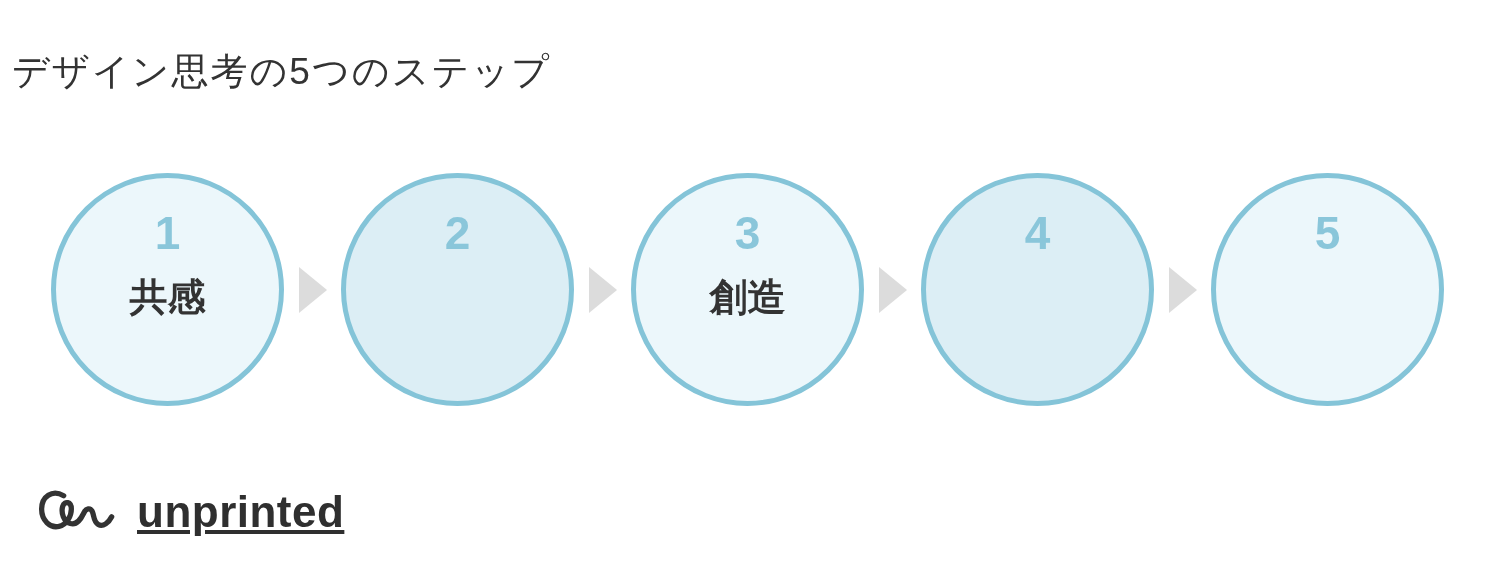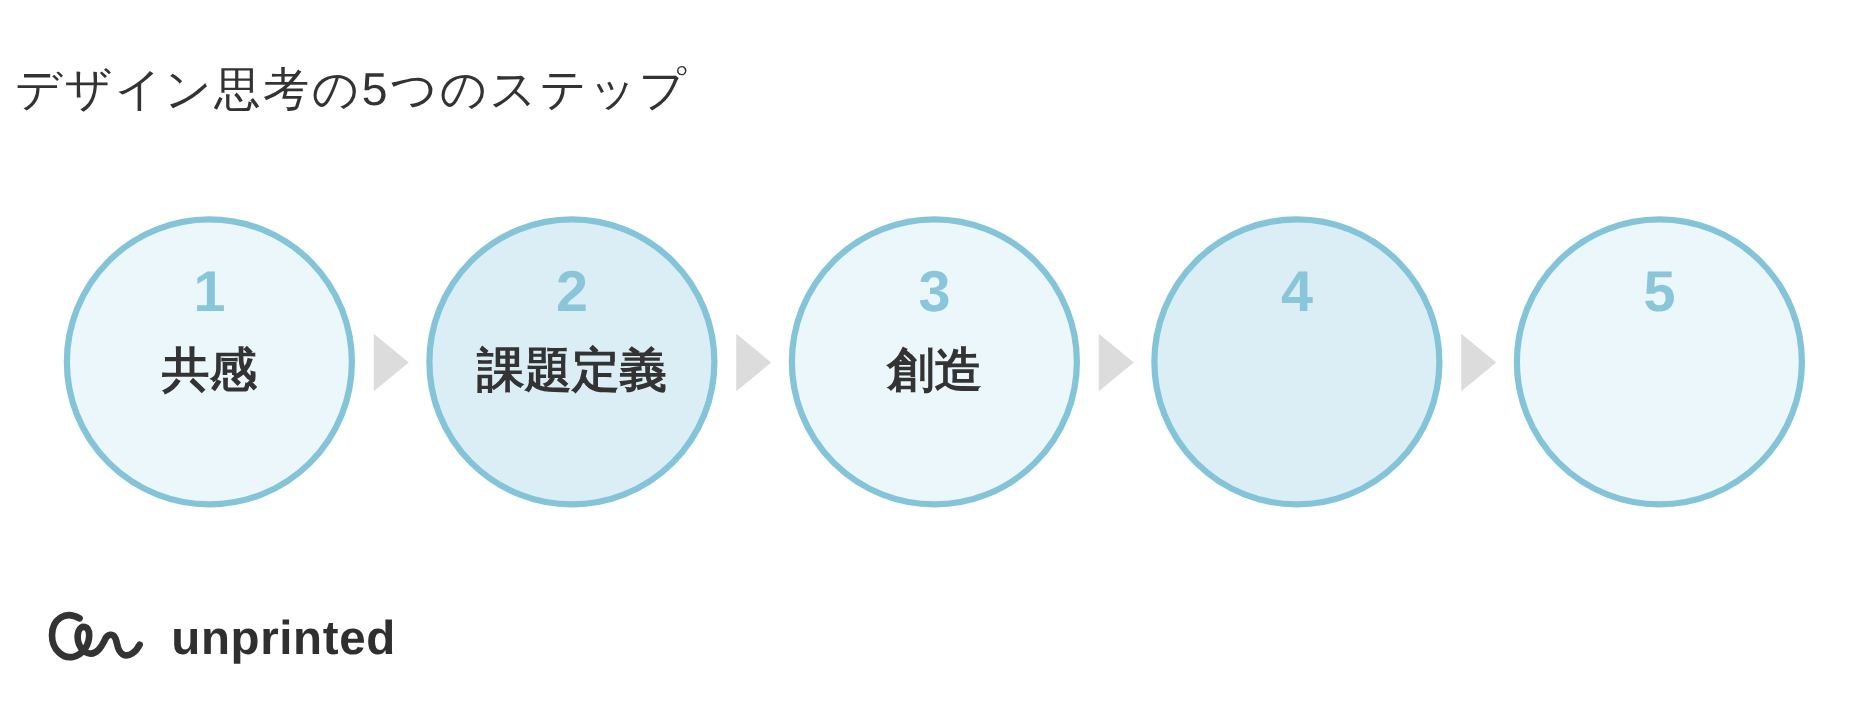--- a/index.html
+++ b/index.html
@@ -79,24 +79,25 @@
   .logo{
     position:absolute;
     left:36px;
     top:487px;
     display:flex;
     align-items:center;
     gap:13px;
   }
   .logo svg{display:block;}
   .logo-text{
-    font-size:38px;
+    font-size:44px;
     font-weight:600;
     letter-spacing:0.5px;
     color:var(--logo);
+    text-decoration:underline;
   }
 </style>
 </head>
 <body>
 
 <div class="title">デザイン思考の5つのステップ</div>
 
 <div class="steps">
 
   <div class="step">
@@ -106,21 +107,20 @@
     </div>
   </div>
 
   <div class="arrow-box">
       <div class="arrow-tri"></div>
     </div>
 
   <div class="step">
     <div class="circle" style="background: rgb(220, 238, 245);">
       <div class="num">2</div>
-      <div class="label">課題定義</div>
     </div>
   </div>
 
   <div class="arrow-box">
       <div class="arrow-tri"></div>
     </div>
 
   <div class="step">
     <div class="circle" style="background: rgb(236, 247, 251);">
       <div class="num">3</div>

